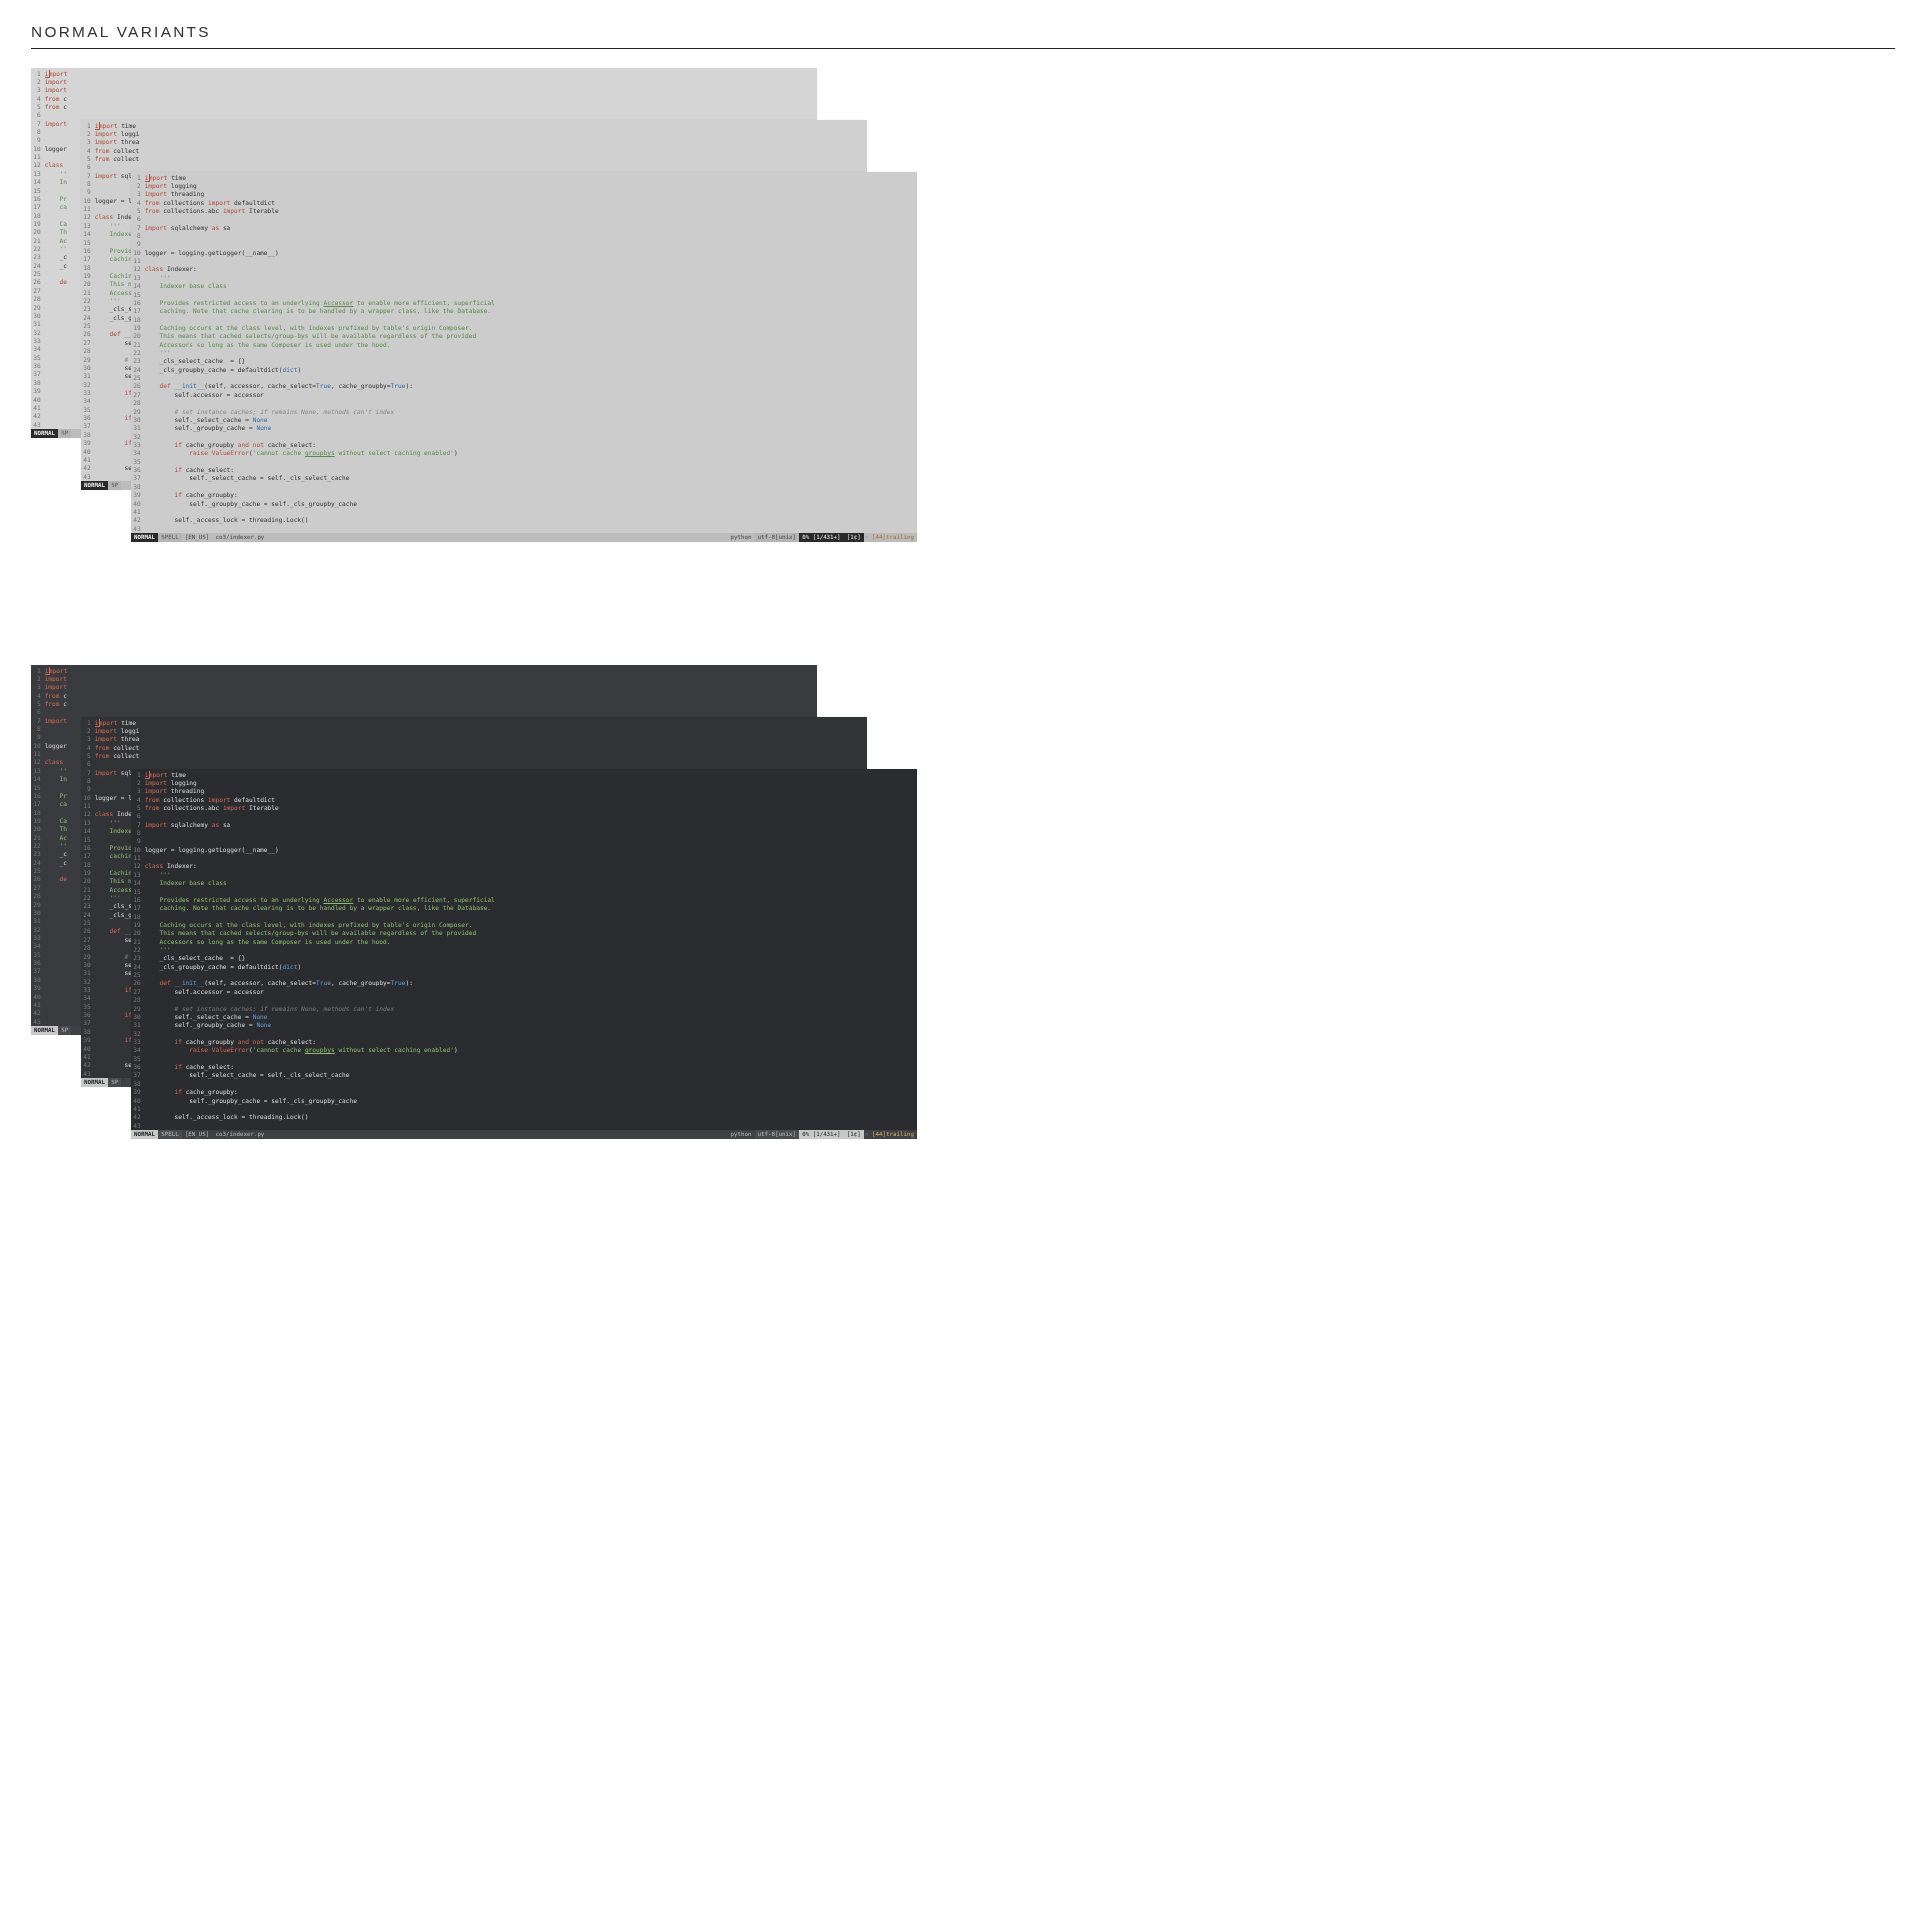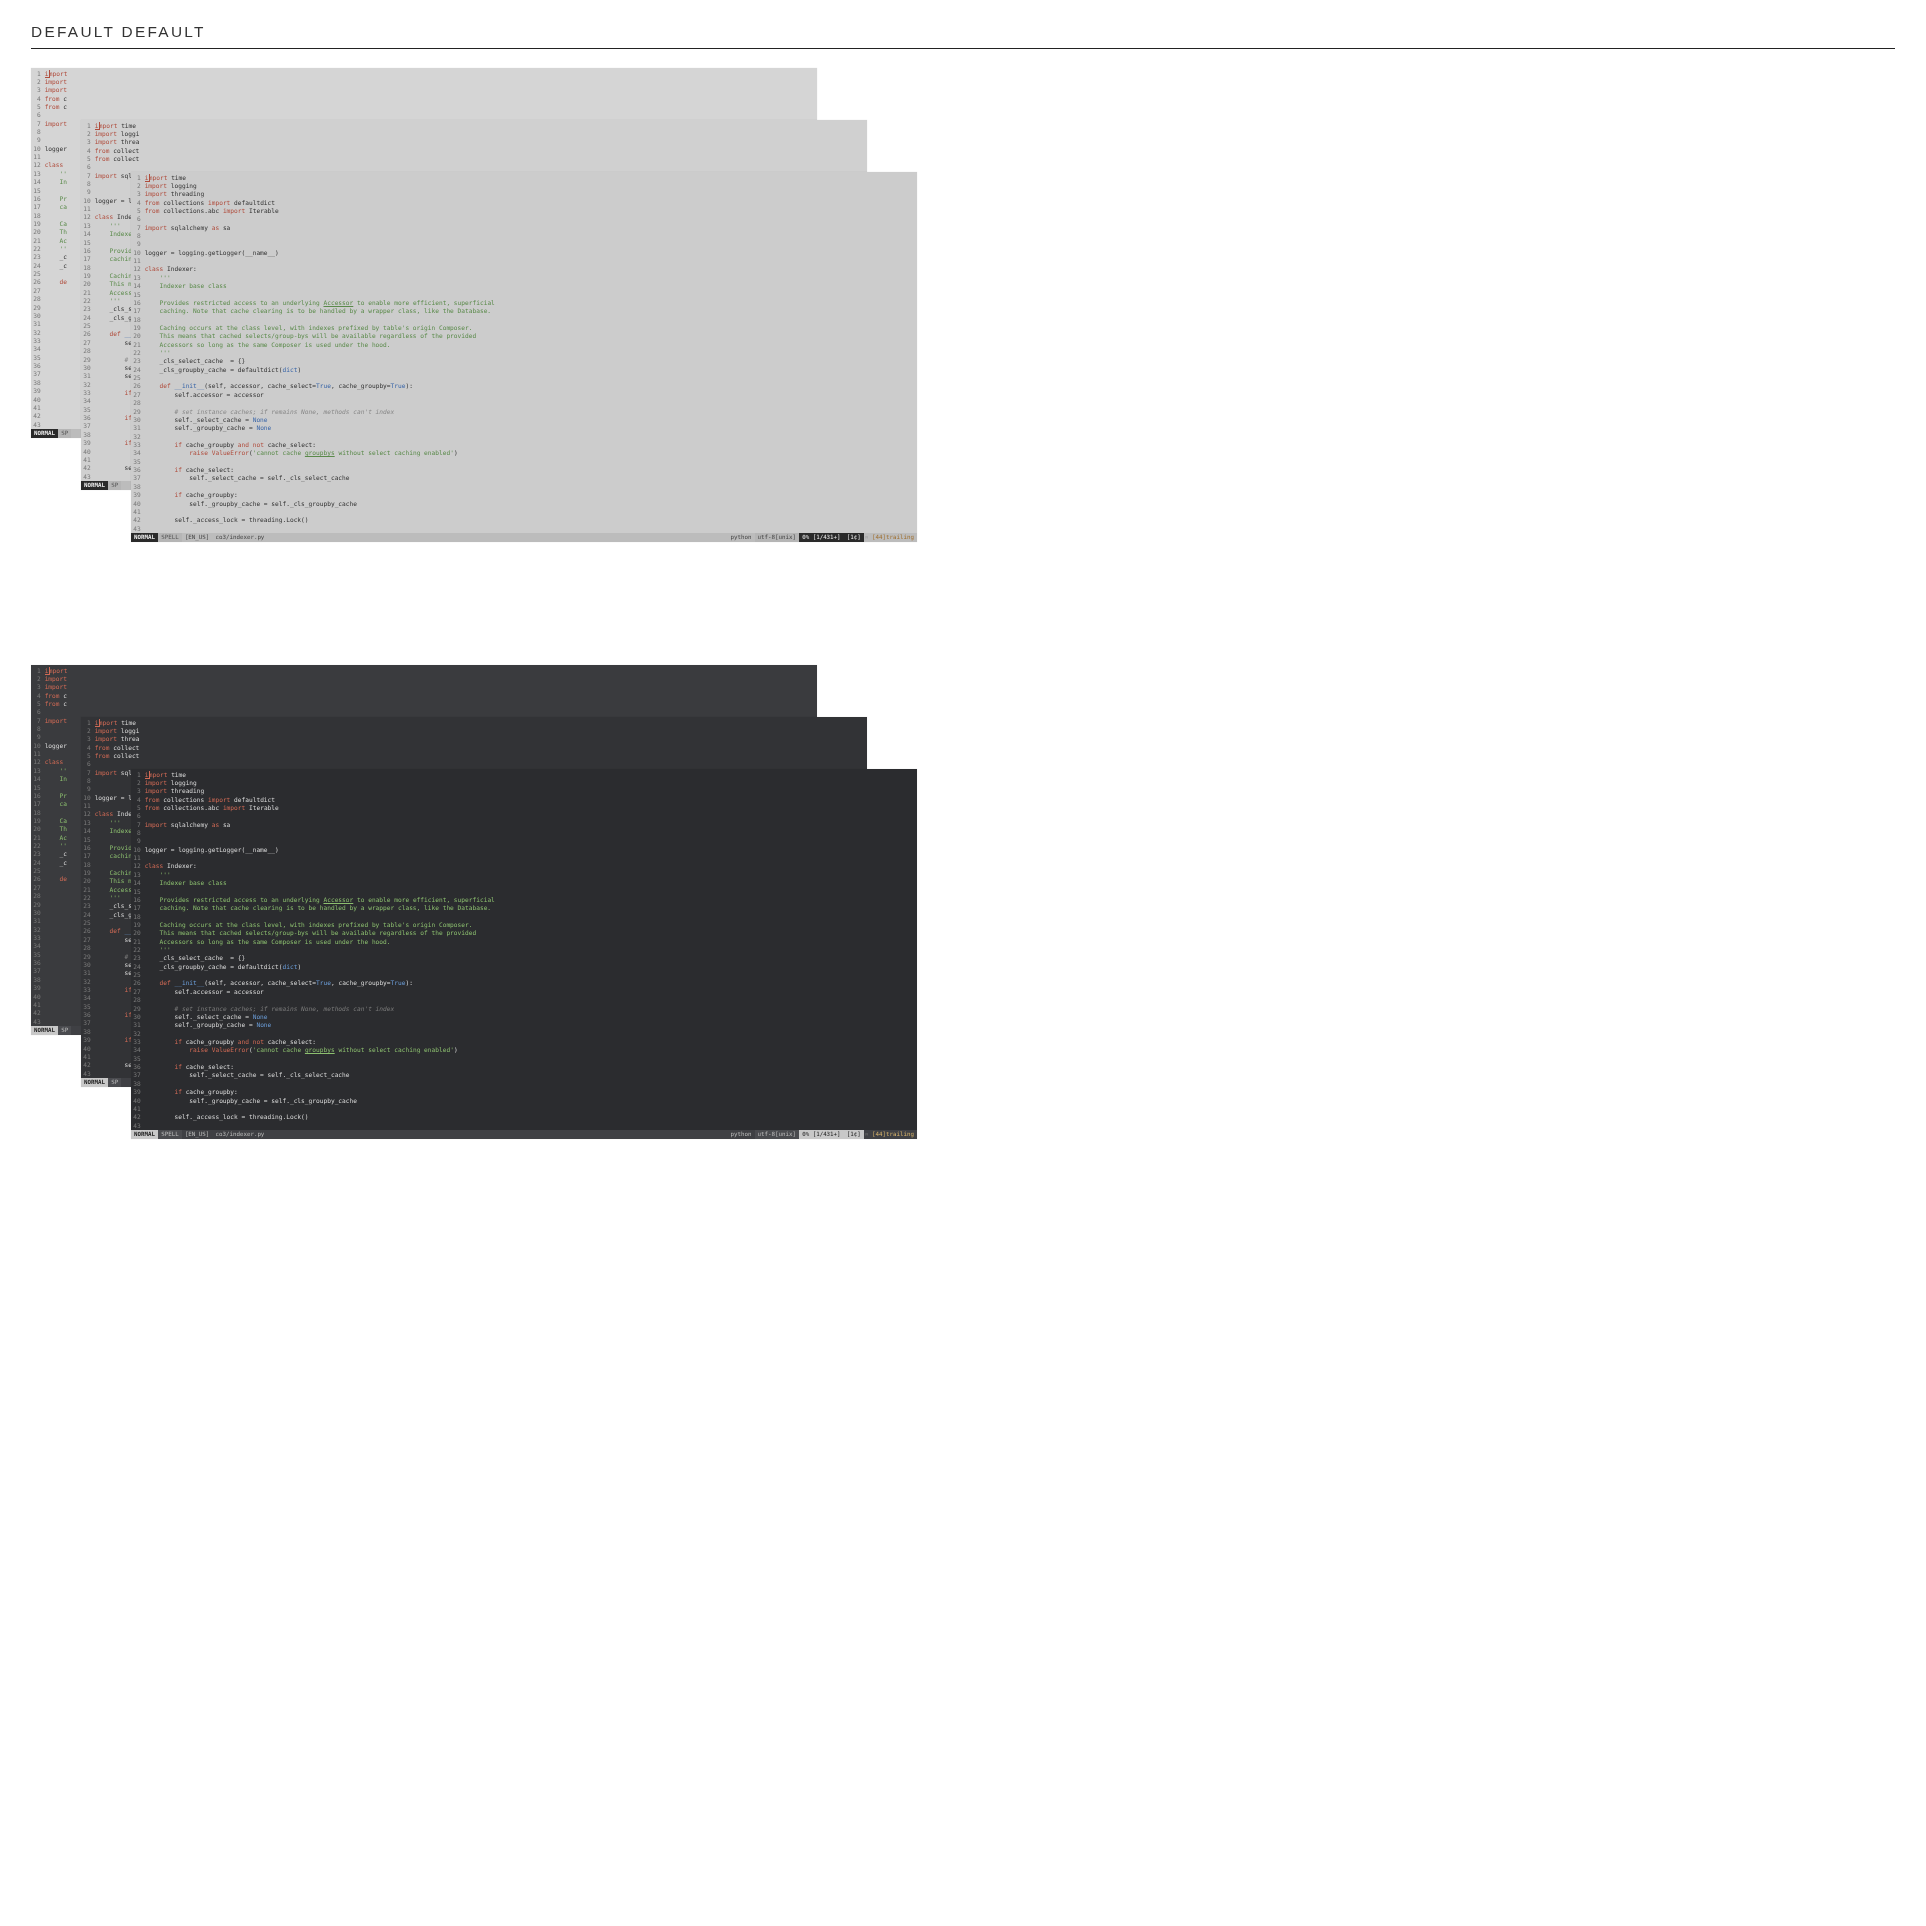--- a/index.html
+++ b/index.html
@@ -120,21 +120,21 @@
   .light .layer0 { background: #d5d5d5; }
   .light .layer1 { background: #d0d0d0; }
   .light .layer2 { background: #cccccc; }
   .dark  .layer0 { background: #3a3b3e; }
   .dark  .layer1 { background: #323336; }
   .dark  .layer2 { background: #2b2c2f; }
 </style>
 </head>
 <body>
 
-<h1 class="page-title">DEFAULT DEFAULT</h1>
+<h1 class="page-title">NORMAL VARIANTS</h1>
 <hr class="rule">
 
 <div id="variants-root">
     <div class="variant-block light">
   <div class="editor layer0" style="left:0px; top:0px; width:786px;">
     <div class="code-area">
       <div class="gutter"> 1
  2
  3
  4

